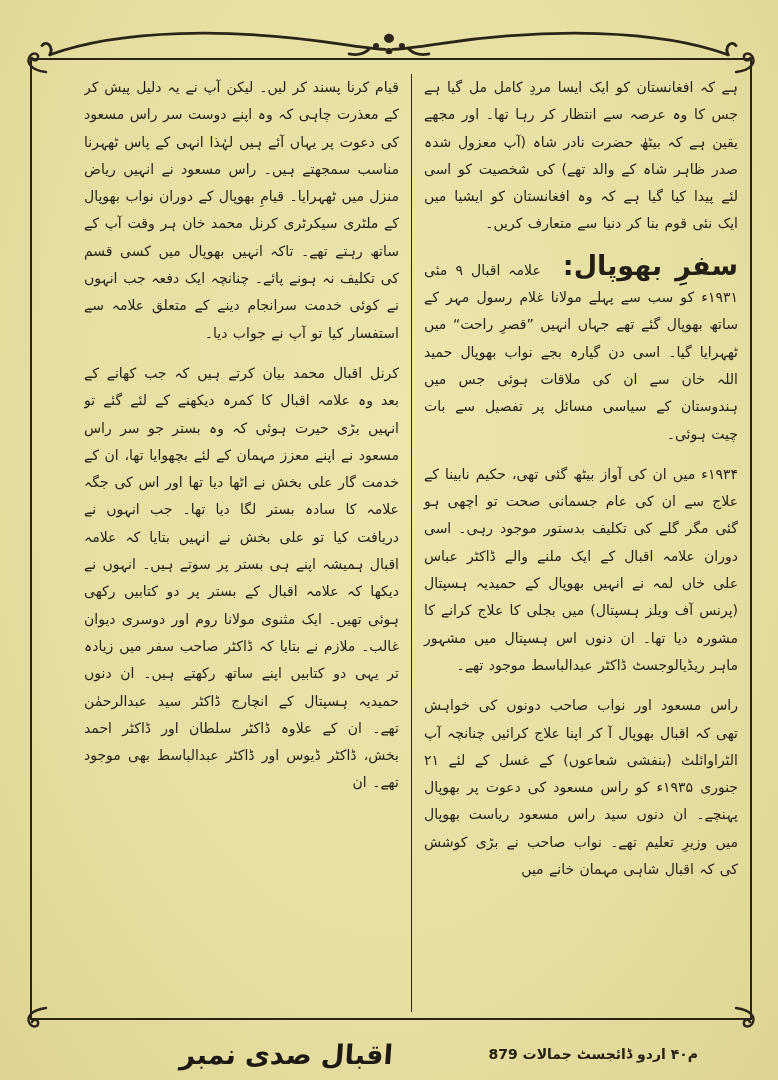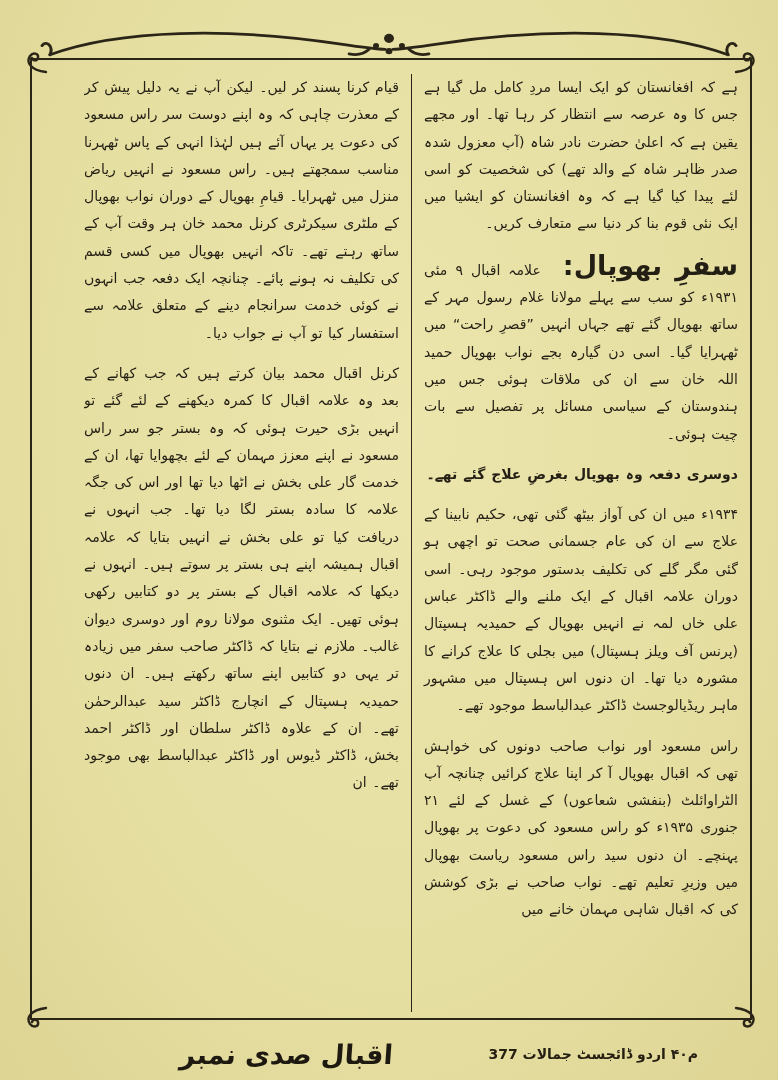--- a/index.html
+++ b/index.html
@@ -148,31 +148,30 @@
 <div class="corner-curl curl-br">
   <svg viewBox="0 0 26 26">
       <path d="M24,24 C8,22 4,14 8,8 C11,4 17,5 16,10 C15,13 11,13 10,10" fill="none" stroke="#2b2518" stroke-width="2.4" stroke-linecap="round"></path>
     </svg>
 </div>
 
 <div class="page-frame">
   <div class="columns">
 
     <div class="col col-right">
-      <p>ہے کہ افغانستان کو ایک ایسا مردِ کامل مل گیا ہے جس کا وہ عرصہ سے انتظار کر رہا تھا۔ اور مجھے یقین ہے کہ اعلیٰ حضرت نادر شاہ (آپ معزول شدہ صدر ظاہر شاہ کے والد تھے) کی شخصیت کو اسی لئے پیدا کیا گیا ہے کہ وہ افغانستان کو ایشیا میں ایک نئی قوم بنا کر دنیا سے متعارف کریں۔</p>
+      <p>ہے کہ افغانستان کو ایک ایسا مردِ کامل مل گیا ہے جس کا وہ عرصہ سے انتظار کر رہا تھا۔ اور مجھے یقین ہے کہ بیٹھٰ حضرت نادر شاہ (آپ معزول شدہ صدر ظاہر شاہ کے والد تھے) کی شخصیت کو اسی لئے پیدا کیا گیا ہے کہ وہ افغانستان کو ایشیا میں ایک نئی قوم بنا کر دنیا سے متعارف کریں۔</p>
       <p><span class="section-heading">سفرِ بھوپال:</span> <span>علامہ اقبال ۹ مئی ۱۹۳۱ء کو سب سے پہلے مولانا غلام رسول مہر کے ساتھ بھوپال گئے تھے جہاں انہیں ”قصرِ راحت“ میں ٹھہرایا گیا۔ اسی دن گیارہ بجے نواب بھوپال حمید اللہ خان سے ان کی ملاقات ہوئی جس میں ہندوستان کے سیاسی مسائل پر تفصیل سے بات چیت ہوئی۔</span></p>
-      <p class="lead-bold">دوسری دفعہ وہ بھوپال بغرضِ علاج گئے تھے۔</p>
       <p>۱۹۳۴ء میں ان کی آواز بیٹھ گئی تھی، حکیم نابینا کے علاج سے ان کی عام جسمانی صحت تو اچھی ہو گئی مگر گلے کی تکلیف بدستور موجود رہی۔ اسی دوران علامہ اقبال کے ایک ملنے والے ڈاکٹر عباس علی خاں لمہ نے انہیں بھوپال کے حمیدیہ ہسپتال (پرنس آف ویلز ہسپتال) میں بجلی کا علاج کرانے کا مشورہ دیا تھا۔ ان دنوں اس ہسپتال میں مشہور ماہر ریڈیالوجسٹ ڈاکٹر عبدالباسط موجود تھے۔</p>
       <p>راس مسعود اور نواب صاحب دونوں کی خواہش تھی کہ اقبال بھوپال آ کر اپنا علاج کرائیں چنانچہ آپ الٹراوائلٹ (بنفشی شعاعوں) کے غسل کے لئے ۲۱ جنوری ۱۹۳۵ء کو راس مسعود کی دعوت پر بھوپال پہنچے۔ ان دنوں سید راس مسعود ریاست بھوپال میں وزیرِ تعلیم تھے۔ نواب صاحب نے بڑی کوشش کی کہ اقبال شاہی مہمان خانے میں</p>
     </div>
 
     <div class="col col-left">
       <p>قیام کرنا پسند کر لیں۔ لیکن آپ نے یہ دلیل پیش کر کے معذرت چاہی کہ وہ اپنے دوست سر راس مسعود کی دعوت پر یہاں آئے ہیں لہٰذا انہی کے پاس ٹھہرنا مناسب سمجھتے ہیں۔ راس مسعود نے انہیں ریاض منزل میں ٹھہرایا۔ قیامِ بھوپال کے دوران نواب بھوپال کے ملٹری سیکرٹری کرنل محمد خان ہر وقت آپ کے ساتھ رہتے تھے۔ تاکہ انہیں بھوپال میں کسی قسم کی تکلیف نہ ہونے پائے۔ چنانچہ ایک دفعہ جب انہوں نے کوئی خدمت سرانجام دینے کے متعلق علامہ سے استفسار کیا تو آپ نے جواب دیا۔</p>
       <p>کرنل اقبال محمد بیان کرتے ہیں کہ جب کھانے کے بعد وہ علامہ اقبال کا کمرہ دیکھنے کے لئے گئے تو انہیں بڑی حیرت ہوئی کہ وہ بستر جو سر راس مسعود نے اپنے معزز مہمان کے لئے بچھوایا تھا، ان کے خدمت گار علی بخش نے اٹھا دیا تھا اور اس کی جگہ علامہ کا سادہ بستر لگا دیا تھا۔ جب انہوں نے دریافت کیا تو علی بخش نے انہیں بتایا کہ علامہ اقبال ہمیشہ اپنے ہی بستر پر سوتے ہیں۔ انہوں نے دیکھا کہ علامہ اقبال کے بستر پر دو کتابیں رکھی ہوئی تھیں۔ ایک مثنوی مولانا روم اور دوسری دیوان غالب۔ ملازم نے بتایا کہ ڈاکٹر صاحب سفر میں زیادہ تر یہی دو کتابیں اپنے ساتھ رکھتے ہیں۔ ان دنوں حمیدیہ ہسپتال کے انچارج ڈاکٹر سید عبدالرحمٰن تھے۔ ان کے علاوہ ڈاکٹر سلطان اور ڈاکٹر احمد بخش، ڈاکٹر ڈیوس اور ڈاکٹر عبدالباسط بھی موجود تھے۔ ان</p>
     </div>
 
   </div>
 </div>
 
 <div class="footer">
   <div class="footer-title">اقبال صدی نمبر</div>
-  <div class="footer-imprint">م۴۰ اردو ڈائجسٹ جمالات 377</div>
+  <div class="footer-imprint">م۴۰ اردو ڈائجسٹ جمالات 879</div>
 </div>
 
 </body></html>

